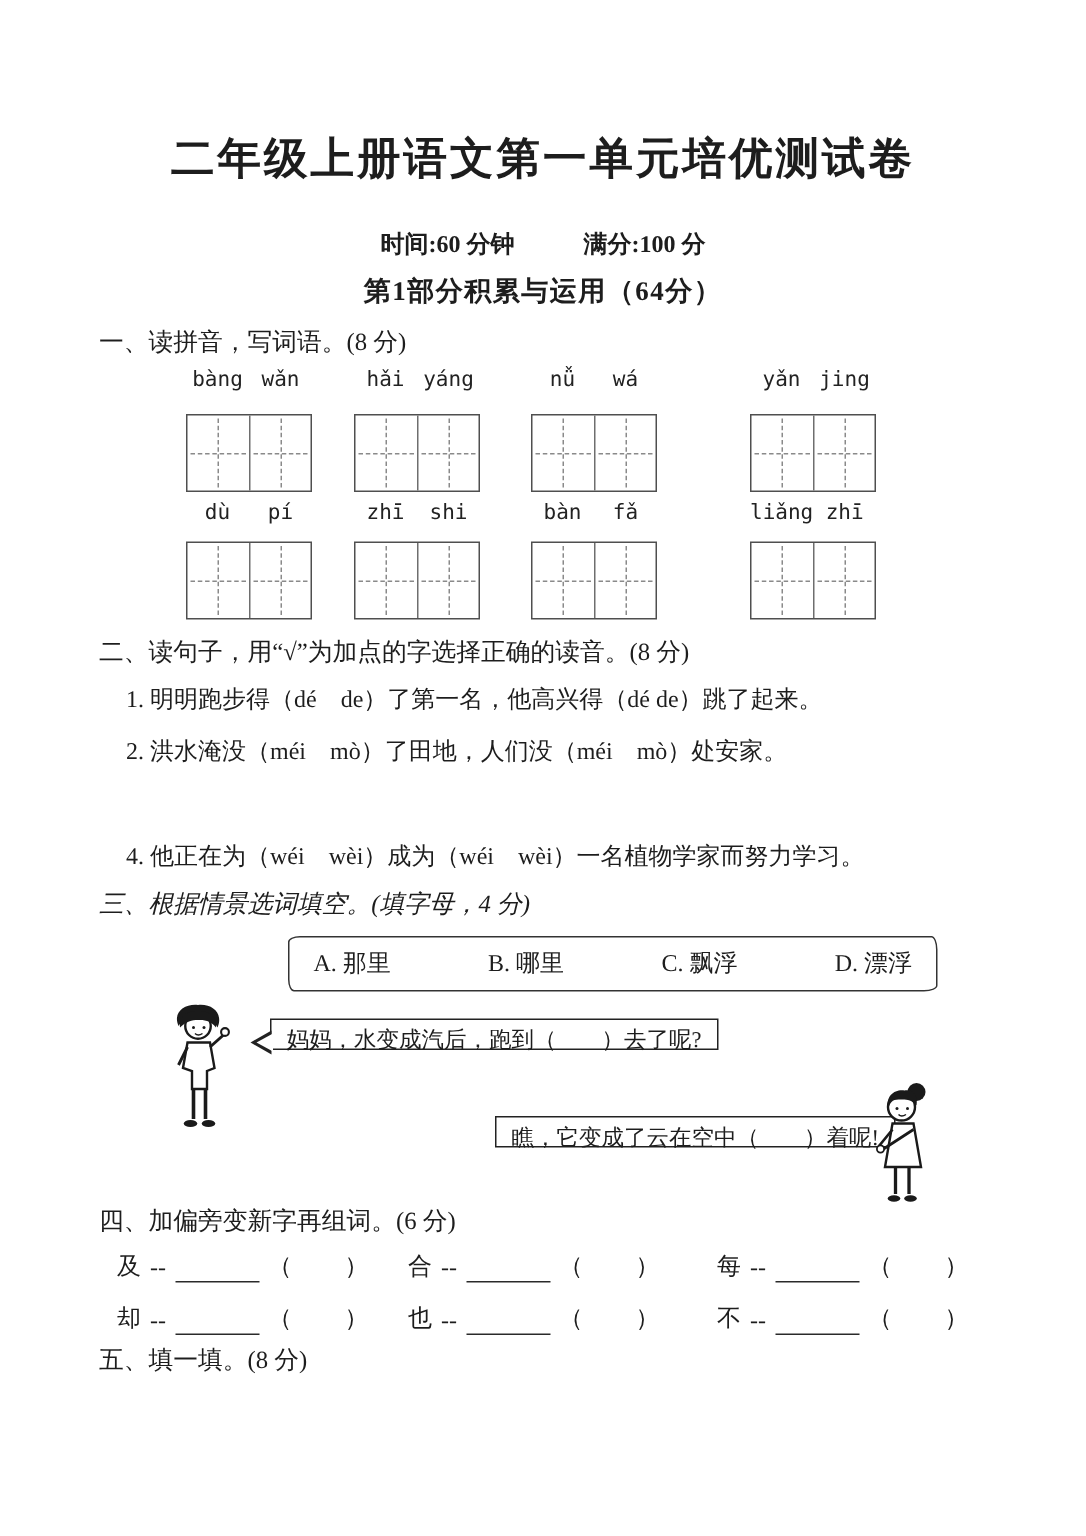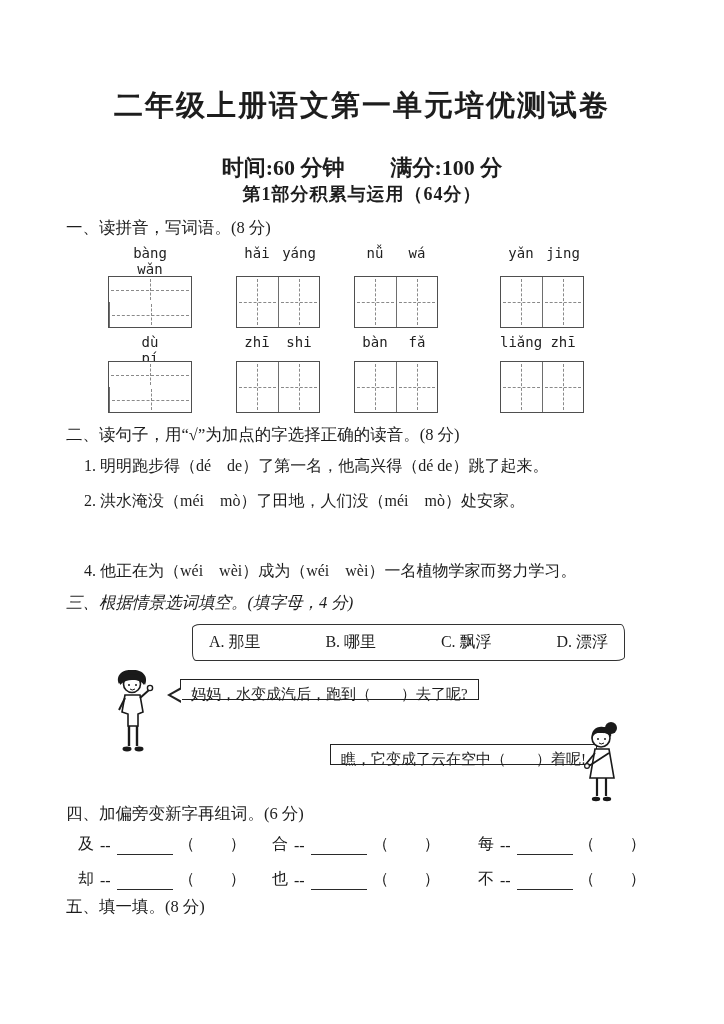--- a/index.html
+++ b/index.html
@@ -4,33 +4,33 @@
 <style>
   html,body{margin:0;padding:0;background:#ffffff;}
   .page{
     position:relative;width:724px;height:1024px;background:#fff;overflow:hidden;
     font-family:"Liberation Serif","DejaVu Serif",serif;color:#1d1d1d;
   }
 
   .title{position:absolute;top:86px;left:0;right:0;text-align:center;
     font-size:29px;font-weight:bold;letter-spacing:2px;}
   .info{position:absolute;top:153px;left:0;right:0;display:flex;justify-content:center;
-    gap:46px;font-size:22px;font-weight:bold;}
+    gap:46px;font-size:16px;font-weight:bold;}
   .part{position:absolute;top:182px;left:0;right:0;text-align:center;
     font-size:18px;font-weight:bold;letter-spacing:1px;}
 
   .sec{position:absolute;left:66px;font-size:16.5px;white-space:nowrap;}
   .sec1{top:217px;} .sec2{top:424px;} .sec3{top:592px;font-style:italic;} .sec4{top:803px;} .sec5{top:896px;}
 
   
   .pinrow{position:absolute;width:84px;display:flex;
     font-family:"DejaVu Sans Mono",monospace;font-size:14px;color:#222;}
   .pinrow span{flex:1;text-align:center;}
   .ptop1{top:245px;} .ptop2{top:334px;}
-  .g1{left:108px;flex-direction:column;} .g2{left:236px;} .g3{left:354px;} .g4{left:500px;}
+  .g1{left:124px;} .g2{left:236px;} .g3{left:354px;} .g4{left:500px;}
   .tian{position:absolute;width:84px;height:52px;border:1.6px solid #4f4f4f;
     display:flex;background:#fff;box-sizing:border-box;}
   .btop1{top:276px;} .btop2{top:361px;}
   .tian .cell{flex:1;position:relative;}
   .tian .cell + .cell{border-left:1.3px solid #6e6e6e;}
   .tian .cell::before{content:"";position:absolute;left:50%;top:2px;bottom:2px;
     border-left:1px dashed #8a8a8a;}
   .tian .cell::after{content:"";position:absolute;top:50%;left:2px;right:2px;
     border-top:1px dashed #8a8a8a;}
 

